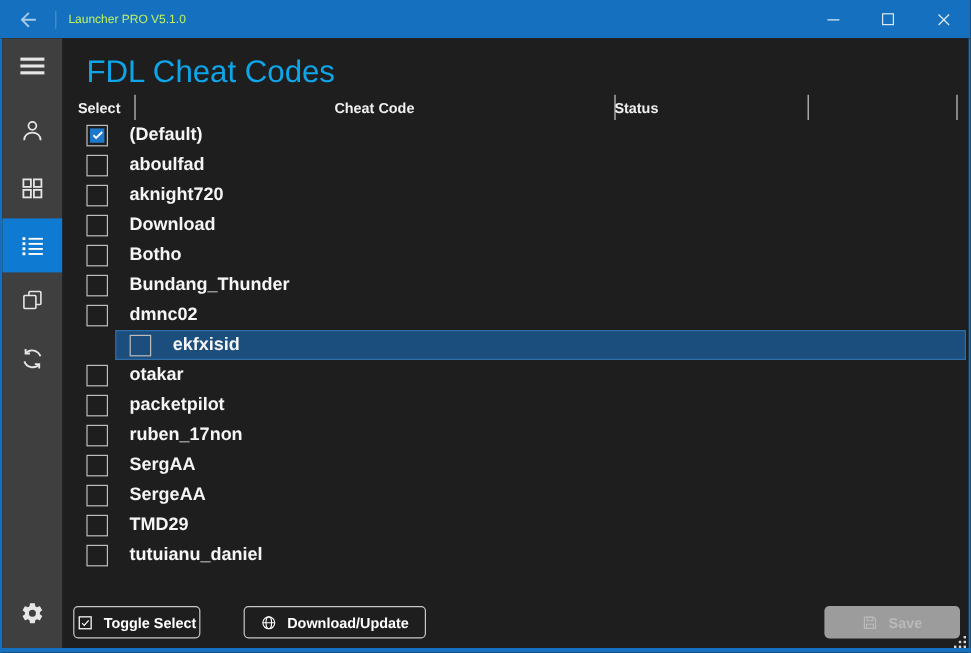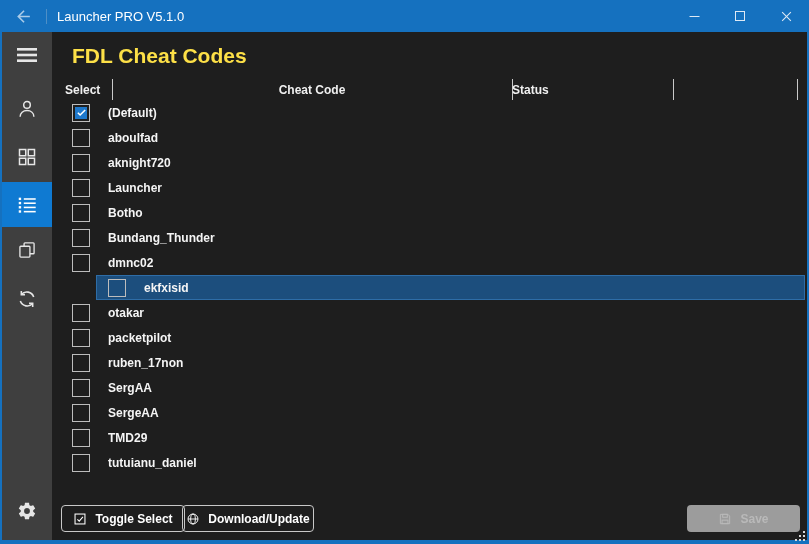--- a/index.html
+++ b/index.html
@@ -4,21 +4,21 @@
 <style>
   html,body{margin:0;padding:0;width:809px;height:544px;overflow:hidden;
     font-family:"Liberation Sans","DejaVu Sans",sans-serif;background:#1e1e1e;}
   .window{position:relative;width:809px;height:544px;}
 
   
   .titlebar{position:absolute;top:0;left:0;right:0;height:32px;background:var(--titlebar,#1571bf);
     display:flex;align-items:center;color:#e9f1f9;}
   .back-btn{width:46px;height:32px;display:flex;align-items:center;justify-content:center;}
   .tb-divider{width:1px;height:15px;background:#4e8fc6;}
-  .tb-title{margin-left:10px;font-size:13px;color:#ffffff;}
+  .tb-title{margin-left:10px;font-size:10px;color:#bef264;}
   .tb-spacer{flex:1;}
   .caption-btn{width:46px;height:32px;display:flex;align-items:center;justify-content:center;}
 
   
   .app{position:absolute;top:32px;left:0;right:0;bottom:0;
     border-left:2px solid var(--accent,#1571bf);
     border-right:2px solid var(--accent,#1571bf);
     border-bottom:4px solid var(--accent,#1571bf);
     display:flex;background:#1e1e1e;}
 
@@ -31,46 +31,46 @@
   .sb-item:nth-child(4){top:150px;height:45px;}
   .sb-item:nth-child(5){top:203px;height:30px;}
   .sb-item:nth-child(6){top:252px;height:30px;}
   .sb-item.active{background:var(--sidebar-active,#0f7ad2);}
   .sb-item-bottom{position:absolute;left:0;bottom:14px;width:50px;height:30px;
     display:flex;align-items:center;justify-content:center;}
   .icon{display:inline-flex;align-items:center;justify-content:center;line-height:0;}
 
   
   .content{position:relative;flex:1;background:#1e1e1e;color:#f2f2f2;}
-  .page-title{position:absolute;left:20px;top:12px;font-size:21px;font-weight:700;color:#fde047;}
+  .page-title{position:absolute;left:20px;top:12px;font-size:26px;font-weight:400;color:#0ea5e9;}
 
   .table-header{position:absolute;left:0;top:46px;right:0;height:26px;font-size:12px;font-weight:bold;color:#f0f0f0;}
   .th{position:absolute;top:5px;}
   .th-select{left:13px;}
   .th-cheat{left:60px;width:400px;text-align:center;}
   .th-status{left:460px;width:161px;text-align:left;}
   .sep{position:absolute;top:1px;width:1px;height:21px;background:#c9c9c9;}
 
   .table-body{position:absolute;left:8px;right:2px;top:68px;}
   .trow{position:relative;height:25px;display:flex;align-items:center;}
   .trow.selected{background:var(--row-selected,#1c4e7d);box-shadow:inset 0 0 0 1px #2e6da7;margin-left:36px;}
   .checkbox{position:absolute;left:12px;width:14px;height:14px;border:1px solid #bdbdbd;
     background:transparent;display:flex;align-items:center;justify-content:center;padding:1px;}
   .checkbox.checked .cb-fill{width:12px;height:12px;background:var(--checkbox-checked,#1e78cb);
     display:flex;align-items:center;justify-content:center;}
   .cb-fill{width:12px;height:12px;display:flex;align-items:center;justify-content:center;}
-  .row-label{position:absolute;left:48px;font-size:12px;font-weight:600;color:#f5f5f5;white-space:nowrap;}
+  .row-label{position:absolute;left:48px;font-size:15px;font-weight:600;color:#f5f5f5;white-space:nowrap;}
 
   
   .footer-btn{position:absolute;top:473px;height:27px;border:1px solid #c8c8c8;border-radius:4px;
     background:transparent;color:#ffffff;font-size:12px;font-weight:bold;
     display:flex;align-items:center;justify-content:center;gap:8px;box-sizing:border-box;
     font-family:"Liberation Sans","DejaVu Sans",sans-serif;}
-  .btn-toggle{left:9px;width:124px;}
-  .btn-download{left:130px;width:132px;}
+  .btn-toggle{left:9px;width:106px;}
+  .btn-download{left:151px;width:152px;}
   .btn-save{left:635px;width:113px;border:none;background:#9c9c9c;color:#b9b9b9;border-radius:4px;}
 
   .resize-grip{position:absolute;right:1px;bottom:0px;width:12px;height:12px;}
 </style>
 </head>
 <body>
 
 <div class="window">
 
   <div class="titlebar">
@@ -214,21 +214,21 @@
           <div class="trow">
             <span class="checkbox">
               <span class="cb-fill"></span>
             </span>
             <span class="row-label">aknight720</span>
           </div>
           <div class="trow">
             <span class="checkbox">
               <span class="cb-fill"></span>
             </span>
-            <span class="row-label">Launcher</span>
+            <span class="row-label">Download</span>
           </div>
           <div class="trow">
             <span class="checkbox">
               <span class="cb-fill"></span>
             </span>
             <span class="row-label">Botho</span>
           </div>
           <div class="trow">
             <span class="checkbox">
               <span class="cb-fill"></span>

